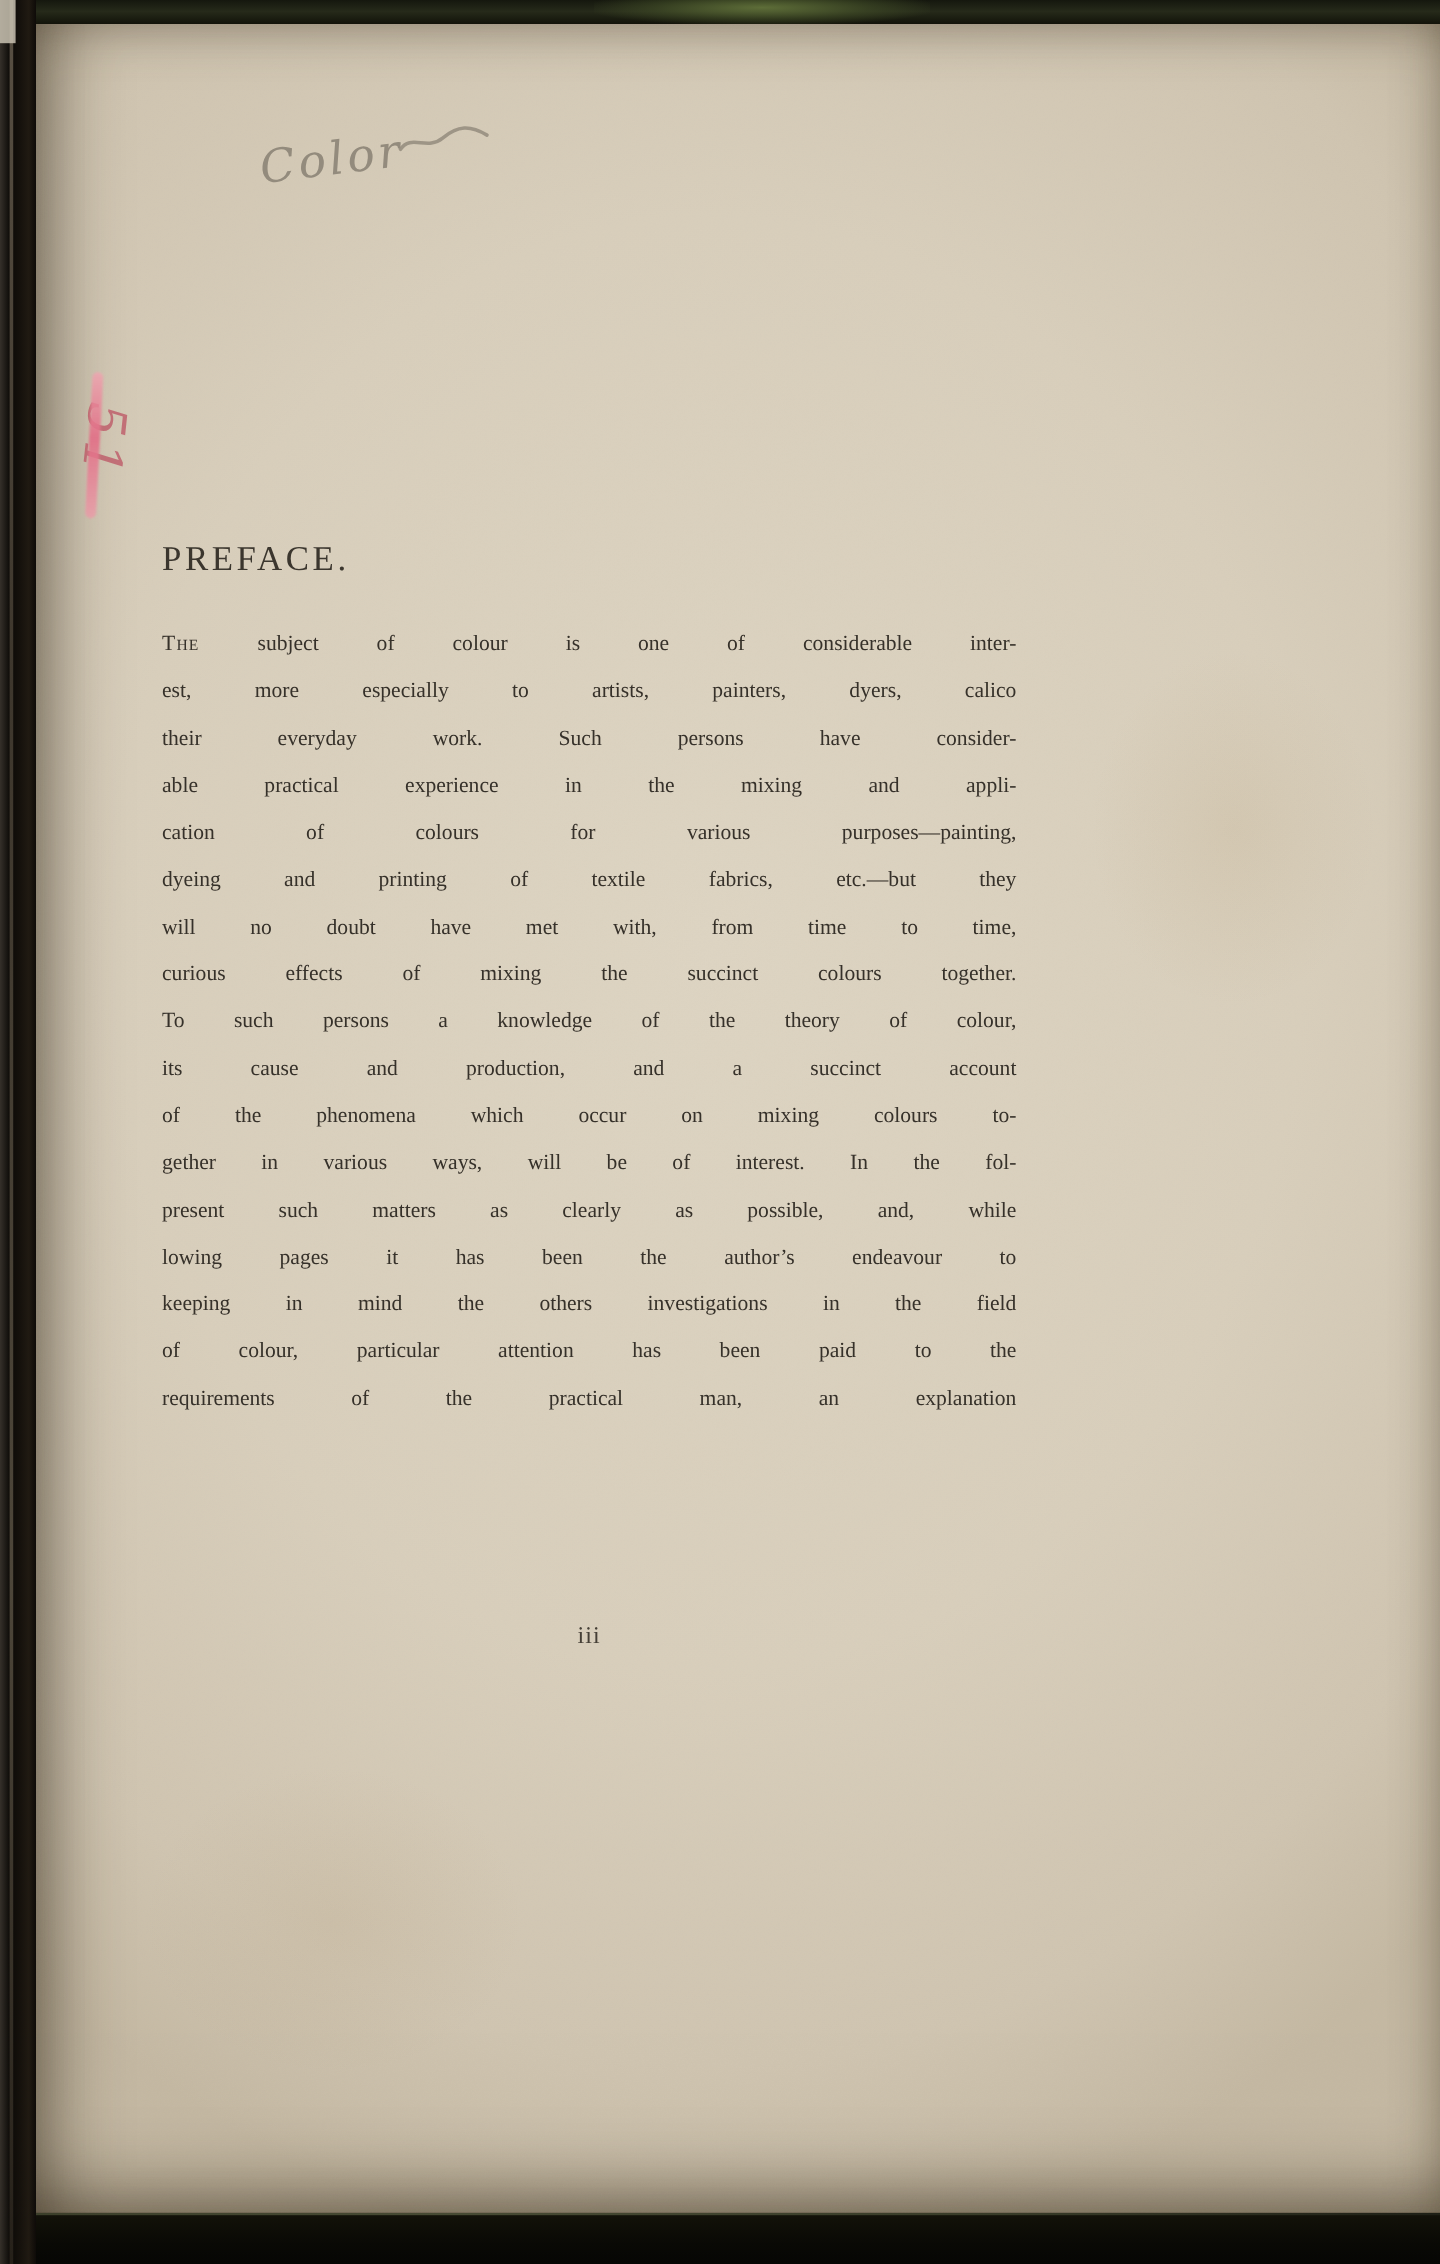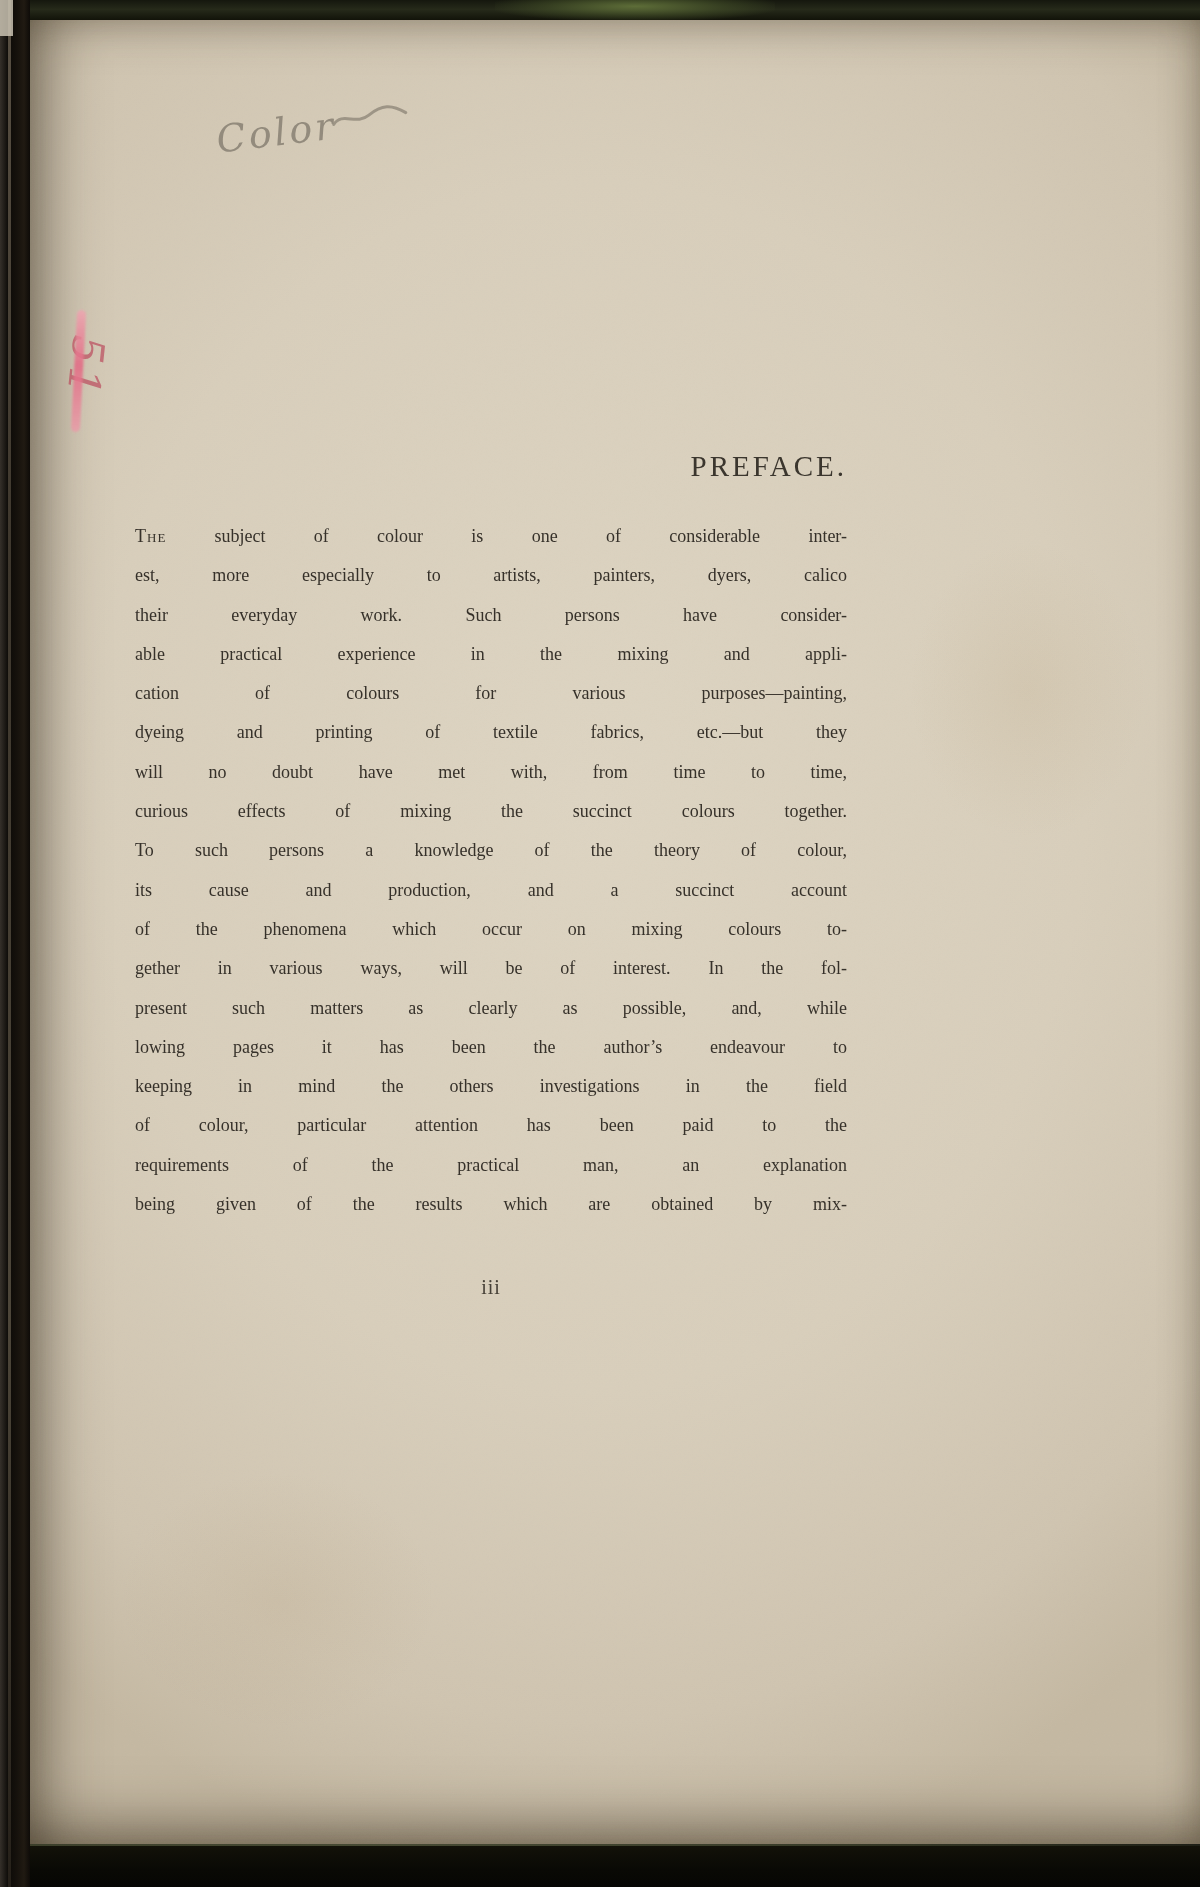--- a/index.html
+++ b/index.html
@@ -91,40 +91,40 @@
     position: absolute; left: 28px; top: 2px; width: 9px; height: 122px;
     background: linear-gradient(180deg, rgba(243,162,177,0.75) 0%, rgba(226,110,134,0.9) 45%, rgba(240,150,168,0.7) 100%);
     border-radius: 5px;
     transform: rotate(3deg);
     filter: blur(0.8px);
   }
 
   
   .heading {
     position: absolute; left: 107px; top: 430px; width: 712px;
-    text-align: right;
+    text-align: left;
     font-size: 29px; font-weight: normal;
     letter-spacing: 3px;
     color: #3b362e;
   }
   .body-text {
     position: absolute; left: 107px; top: 497px; width: 712px;
     font-size: 18px; color: #36312a;
     word-spacing: 2px;
   }
   .body-text .line {
     height: 39.3px; line-height: 39.3px;
     text-align: justify;
     text-align-last: justify;
     white-space: nowrap;
   }
   .body-text .line.last { text-align-last: left; white-space: normal; }
   .smallcaps { font-variant: small-caps; letter-spacing: 1px; }
   .page-number {
-    position: absolute; left: 107px; top: 1256px; width: 712px;
+    position: absolute; left: 107px; top: 1332px; width: 712px;
     text-align: center;
     font-size: 20px; color: #453f36; letter-spacing: 1px;
   }
 </style>
 </head>
 <body>
 
 <div class="stage">
 
   <div class="edge-top"></div>
@@ -171,21 +171,20 @@
         <div class="line">curious effects of mixing the succinct colours together.</div>
         <div class="line">To such persons a knowledge of the theory of colour,</div>
         <div class="line">its cause and production, and a succinct account</div>
         <div class="line">of the phenomena which occur on mixing colours to-</div>
         <div class="line">gether in various ways, will be of interest.  In the fol-</div>
         <div class="line">present such matters as clearly as possible, and, while</div>
         <div class="line">lowing pages it has been the author’s endeavour to</div>
         <div class="line">keeping in mind the others investigations in the field</div>
         <div class="line">of colour, particular attention has been paid to the</div>
         <div class="line">requirements of the practical man, an explanation</div>
-        <div class="line">being given of the results which are obtained by mix-</div>
       </div>
 
     <div class="page-number">iii</div>
   </div>
 
   <div class="edge-left"></div>
   <div class="edge-left-line"></div>
   <div class="corner-notch"></div>
 
 </div>

